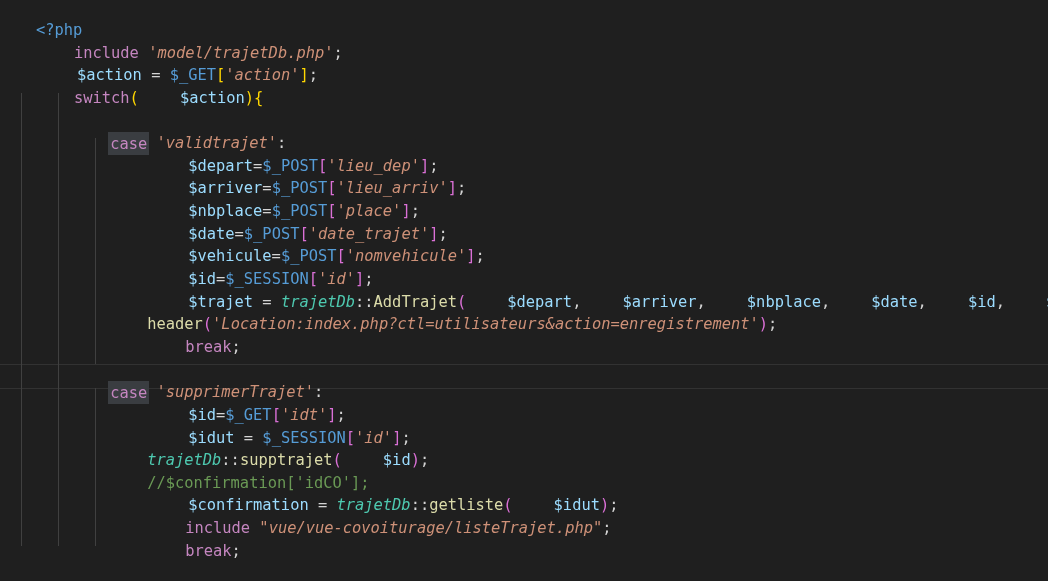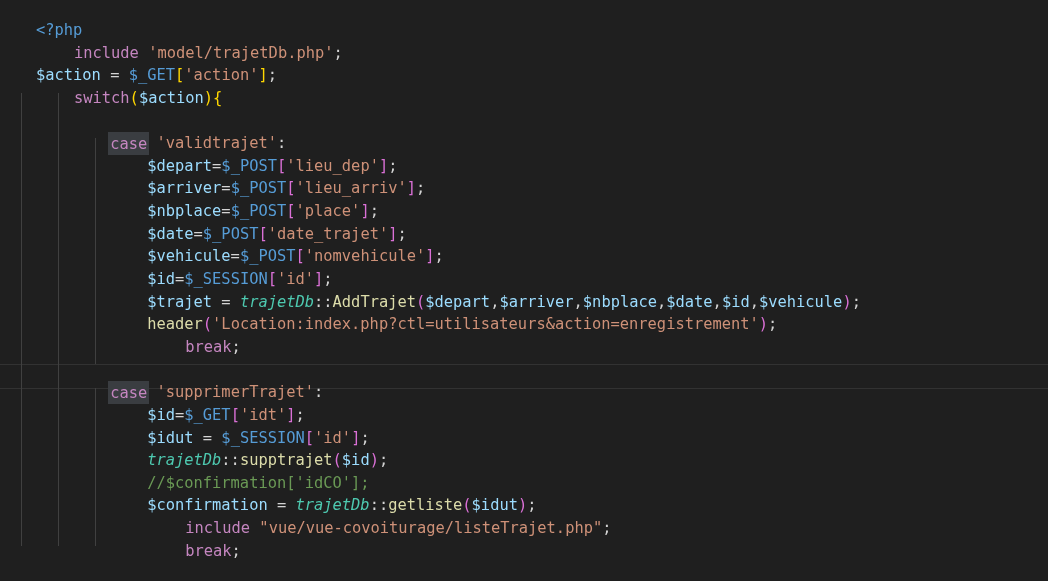--- a/index.html
+++ b/index.html
@@ -27,22 +27,22 @@
     font-family: "DejaVu Sans Mono", "Liberation Mono", monospace;
     font-size: 15.4px; line-height: 22.65px;
     white-space: pre;
     color: var(--c-fg, #d4d4d4);
     padding-left: 15px;
   }
   .line { height: 22.65px; }
   .t-tag  { color: var(--c-tag); }
   .t-kw   { color: var(--c-kw); margin-left: 38px; }
   .t-kwhl { color: var(--c-kw); background: var(--c-wordHl); padding: 2.6px 2px; margin: 10px -2px; }
-  .t-str  { color: var(--c-str); }
-  .t-var  { color: var(--c-var); }
+  .t-str  { color: var(--c-str); font-style: italic; }
+  .t-var  { color: var(--c-var); margin-left: 41px; }
   .t-sg   { color: var(--c-sg); }
   .t-cls  { color: var(--c-cls); font-style: italic; }
   .t-fn   { color: var(--c-fn); }
   .t-pun  { color: var(--c-fg); }
   .t-b1   { color: var(--c-b1); }
   .t-b2   { color: var(--c-b2); }
   .t-cmt  { color: var(--c-cmt); }
 </style>
 </head>
 <body>

